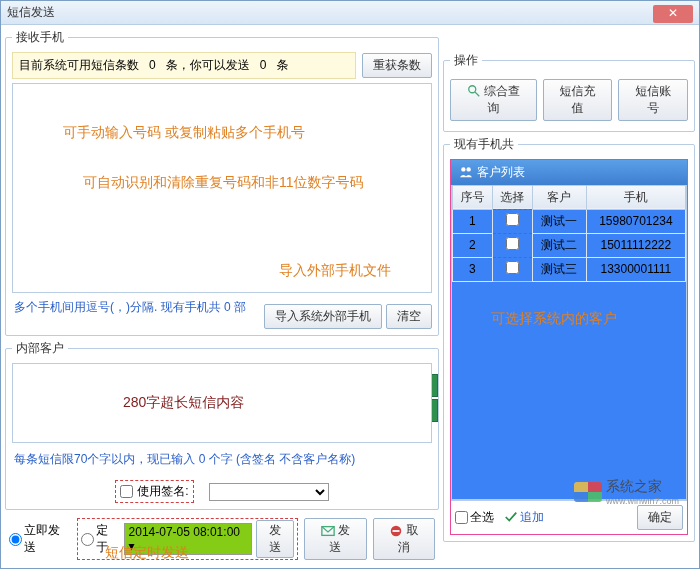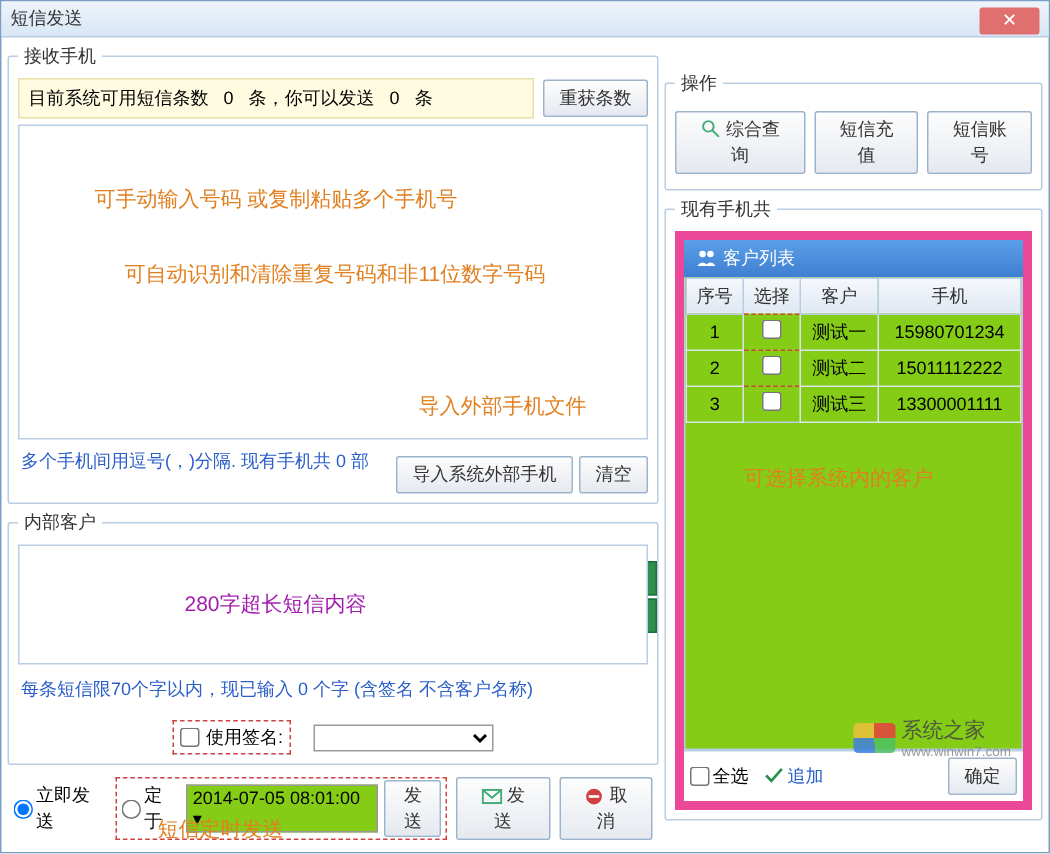--- a/index.html
+++ b/index.html
@@ -15,45 +15,45 @@
 .row1 { display: flex; align-items: center; gap: 6px; }
 .info { background: #fffbe0; border:1px solid #e8e0a8; padding: 4px 6px; flex:1;}
 .btn { background: linear-gradient(#fdfdfd,#e5e9ef); border:1px solid #9bb4ce; padding: 3px 10px; border-radius: 2px; cursor: pointer; color:#333;}
 .textarea { width: 100%; height: 210px; border: 1px solid #b8cde4; background: #fff; position: relative; margin-top:4px;}
 .hint1 { position:absolute; top:40px; left:50px; color:#e08020; font-size:14px;}
 .hint2 { position:absolute; top:90px; left:70px; color:#e08020; font-size:14px;}
 .hint3 { position:absolute; bottom:12px; right:40px; color:#e08020; font-size:14px; background:#fff;}
 .below { color:#2a5fc8; padding:6px 2px;}
 .importrow { display:flex; justify-content:flex-end; gap:4px; padding-top:4px;}
 .content-area { width:100%; height:80px; border:1px solid #b8cde4; background:#fff; position:relative;}
-.hint4 {position:absolute; top:30px; left:110px; color:#a21caf; font-size:14px;}
+.hint4 {position:absolute; top:30px; left:110px; color:#7f1d1d; font-size:14px;}
 .greens { position:absolute; right:0; top:17px; display:flex; flex-direction:column; gap:2px;}
 .gbtn { background:#2f8f4f; color:#fff; padding:2px 6px; border:1px solid #1f6f3f; font-size:12px; cursor:pointer;}
 .sigrow { padding-top:6px; display:flex; align-items:center; gap:15px; justify-content:center;}
 .sigbox { border:1px dashed #d04040; padding:2px 4px; display:inline-flex; align-items:center; gap:4px;}
 .select { border:1px solid #999; background:#fff; width:120px; height:18px;}
 .bottom { display:flex; align-items:center; gap:6px; padding:4px;}
 .bottom .right-btns{margin-left:auto; display:flex; gap:6px; align-items:center;}
 .radio{display:inline-flex;align-items:center;gap:2px;}
 .datetime{border:1px solid #999;background:#84cc16;padding:1px 4px;}
 .dashbox{border:1px dashed #d04040; padding:1px 3px; display:inline-flex; align-items:center; gap:4px;}
 .orange-label{position:absolute;color:#e08020;font-size:14px;white-space:nowrap;}
 .ops-btns{display:flex;gap:6px;padding:4px 0;}
 .listhdr{background:linear-gradient(#5a9fe8,#3e7fd0);color:#fff;padding:4px 8px;display:flex;align-items:center;gap:4px;}
 .table{width:100%;border-collapse:collapse;font-size:12px;border:1px solid #b8cde4;}
 .table th{background:linear-gradient(#f5f8fc,#e0e8f2);border:1px solid #b8cde4;padding:3px 4px;font-weight:normal;color:#333;}
 .table td{border:1px solid #dbe5f0;padding:3px 4px;text-align:center;}
 .selcol{border:1px dashed #d04040 !important;}
-.right-inner{border:6px solid #ec4899;flex:1;display:flex;flex-direction:column;position:relative;}
+.right-inner{border:1px solid #ec4899;flex:1;display:flex;flex-direction:column;position:relative;}
 .right-bottom{display:flex;align-items:center;gap:10px;padding:4px;border-top:1px solid #b8cde4;}
 .cb{display:inline-flex;align-items:center;gap:2px;}
 .addlink{color:#2a5fc8;display:inline-flex;align-items:center;gap:2px;}
 .watermark{position:absolute;right:8px;bottom:28px;display:flex;align-items:center;gap:4px;opacity:0.85;padding-left:15px;}
 .logo{width:28px;height:20px;background:conic-gradient(#e84040 0 25%,#4fc060 0 50%,#4080e0 0 75%,#f0c040 0);border-radius:3px;}
-.table-wrap{height:315px;overflow:auto;background:#84cc16;border:1px solid #b8cde4;border-top:none;}
+.table-wrap{height:315px;overflow:auto;background:#3b82f6;border:1px solid #b8cde4;border-top:none;}
 .icon-svg{width:14px;height:14px;vertical-align:middle;}
 </style>
 </head>
 <body>
 
 <div class="window">
   <div class="titlebar">
     <span>短信发送</span>
     <div class="close">✕</div>
   </div>

